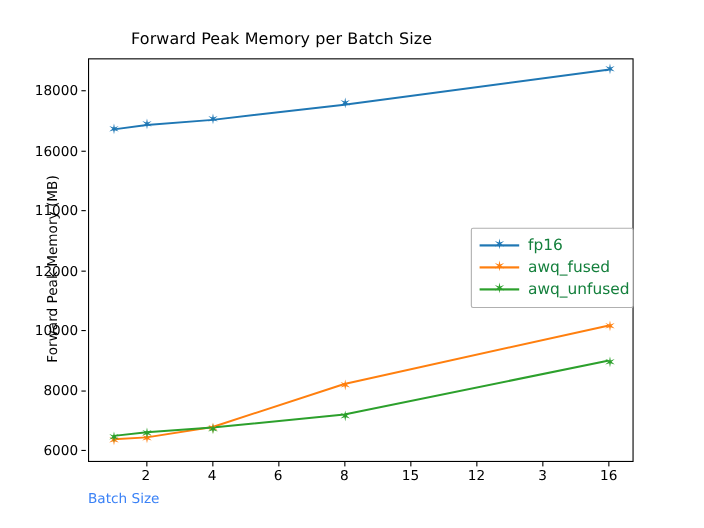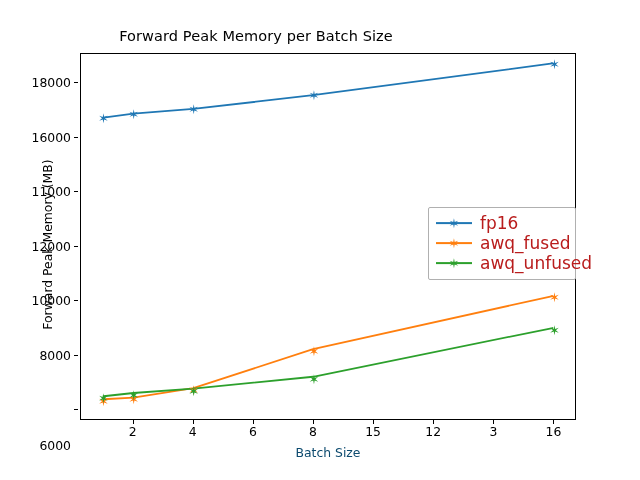--- a/index.html
+++ b/index.html
@@ -108,23 +108,22 @@
     width: 0;
     height: 4px;
     border-left: 1.1px solid #000000;
   }
   
   #xlabel {
     position: absolute;
     left: 80px;
     top: 445px;
     width: 496px;
-    text-align: center;
-    font-size: 12.4px;
-    color: #0c4a6e;
+    font-size: 12.4px;
+    color: #3b82f6;
   }
   #ylabel {
     position: absolute;
     left: -150px;
     top: 50%;
     width: 367px;
     text-align: center;
     font-size: 12.4px;
     transform: rotate(-90deg) translateY(0);
     transform-origin: center center;
@@ -171,22 +170,22 @@
   }
   .legend-swatch .lg-star {
     position: absolute;
     left: 50%;
     top: 50%;
     transform: translate(-50%, -50%);
     font-size: 13px;
     line-height: 1;
   }
   .legend-text {
-    font-size: 17px;
-    color: #b91c1c;
+    font-size: 14px;
+    color: #15803d;
     white-space: nowrap;
   }
   .marker-star {
     position: absolute;
     font-size: 13px;
     line-height: 1;
     transform: translate(-50%, -50%);
     pointer-events: none;
   }
 </style>
@@ -195,21 +194,21 @@
 
 <div id="figure">
 
   <div id="chart-title">Forward Peak Memory per Batch Size</div>
 
   <div id="ylabel-wrap">
     <div id="ylabel">Forward Peak Memory (MB)</div>
   </div>
 
   <div id="ytick-labels">
-      <div class="ytick-label" style="top: 356.11px; margin-top: 36px;">6000</div>
+      <div class="ytick-label" style="top: 356.11px;">6000</div>
       <div class="ytick-label" style="top: 301.659px; text-align: center;">8000</div>
       <div class="ytick-label" style="top: 247.208px;">10000</div>
       <div class="ytick-label" style="top: 192.757px;">12000</div>
       <div class="ytick-label" style="top: 138.306px;">11000</div>
       <div class="ytick-label" style="top: 83.8546px;">16000</div>
       <div class="ytick-label" style="top: 29.4036px;">18000</div>
     </div>
   <div id="ytick-marks">
       <div class="ytick-mark" style="top: 356.11px;"></div>
       <div class="ytick-mark" style="top: 301.659px;"></div>

